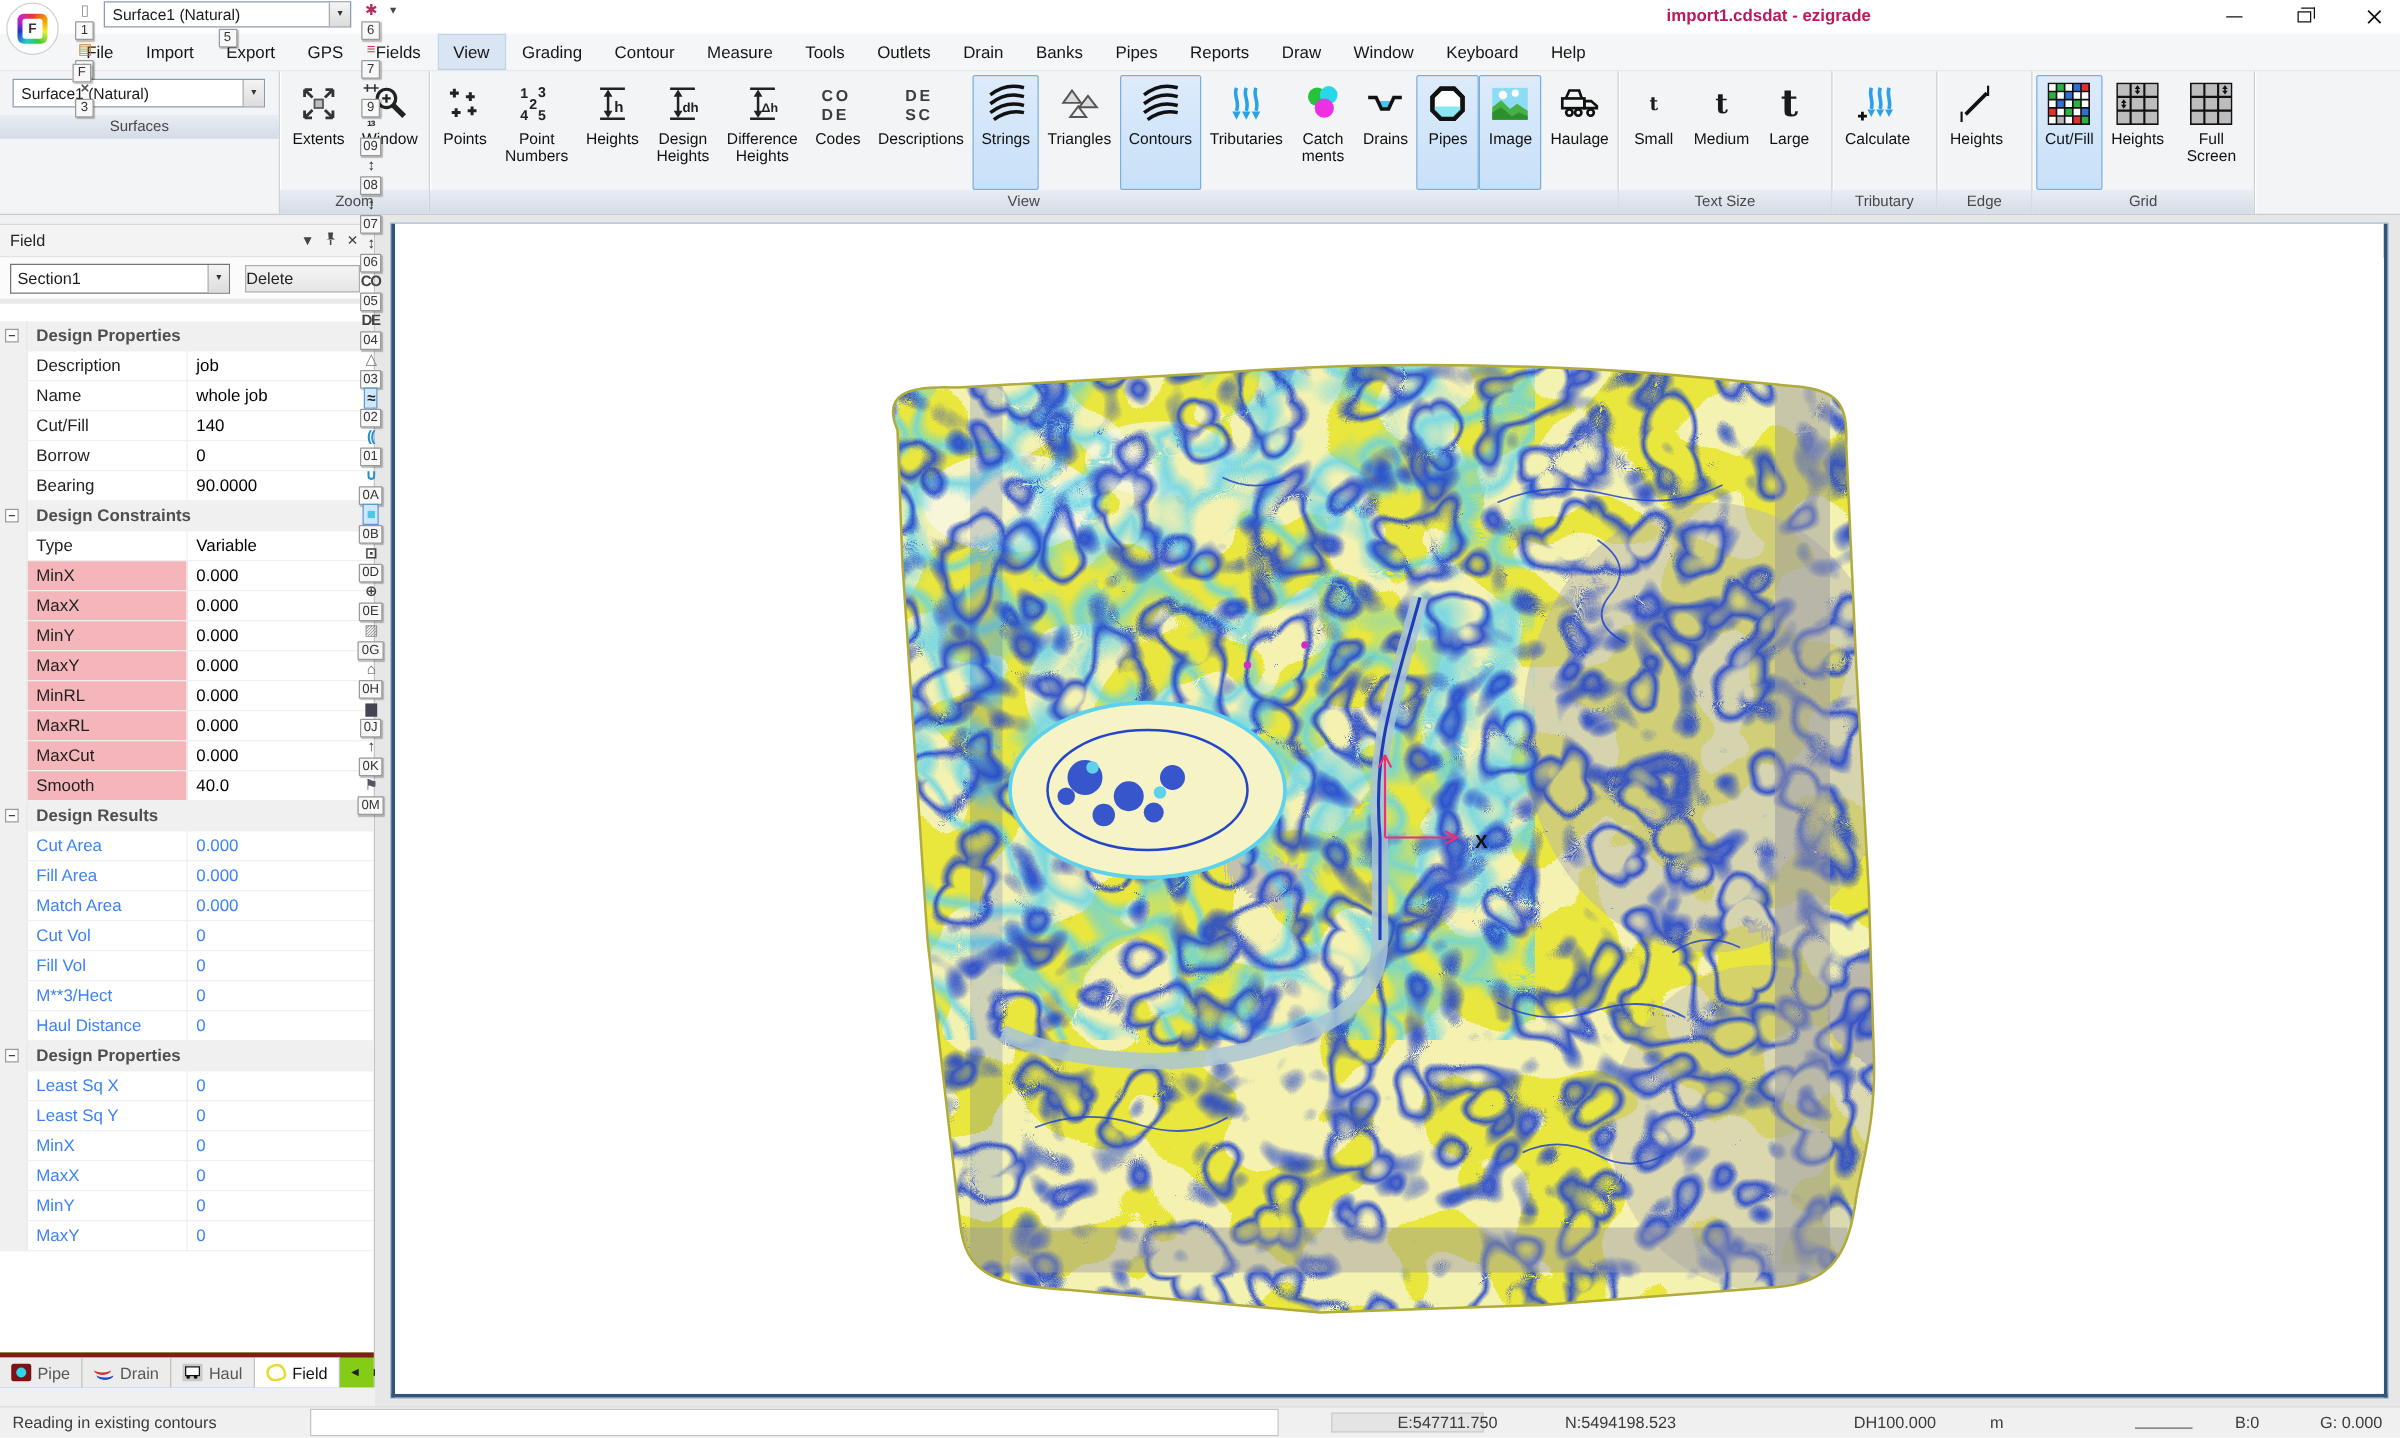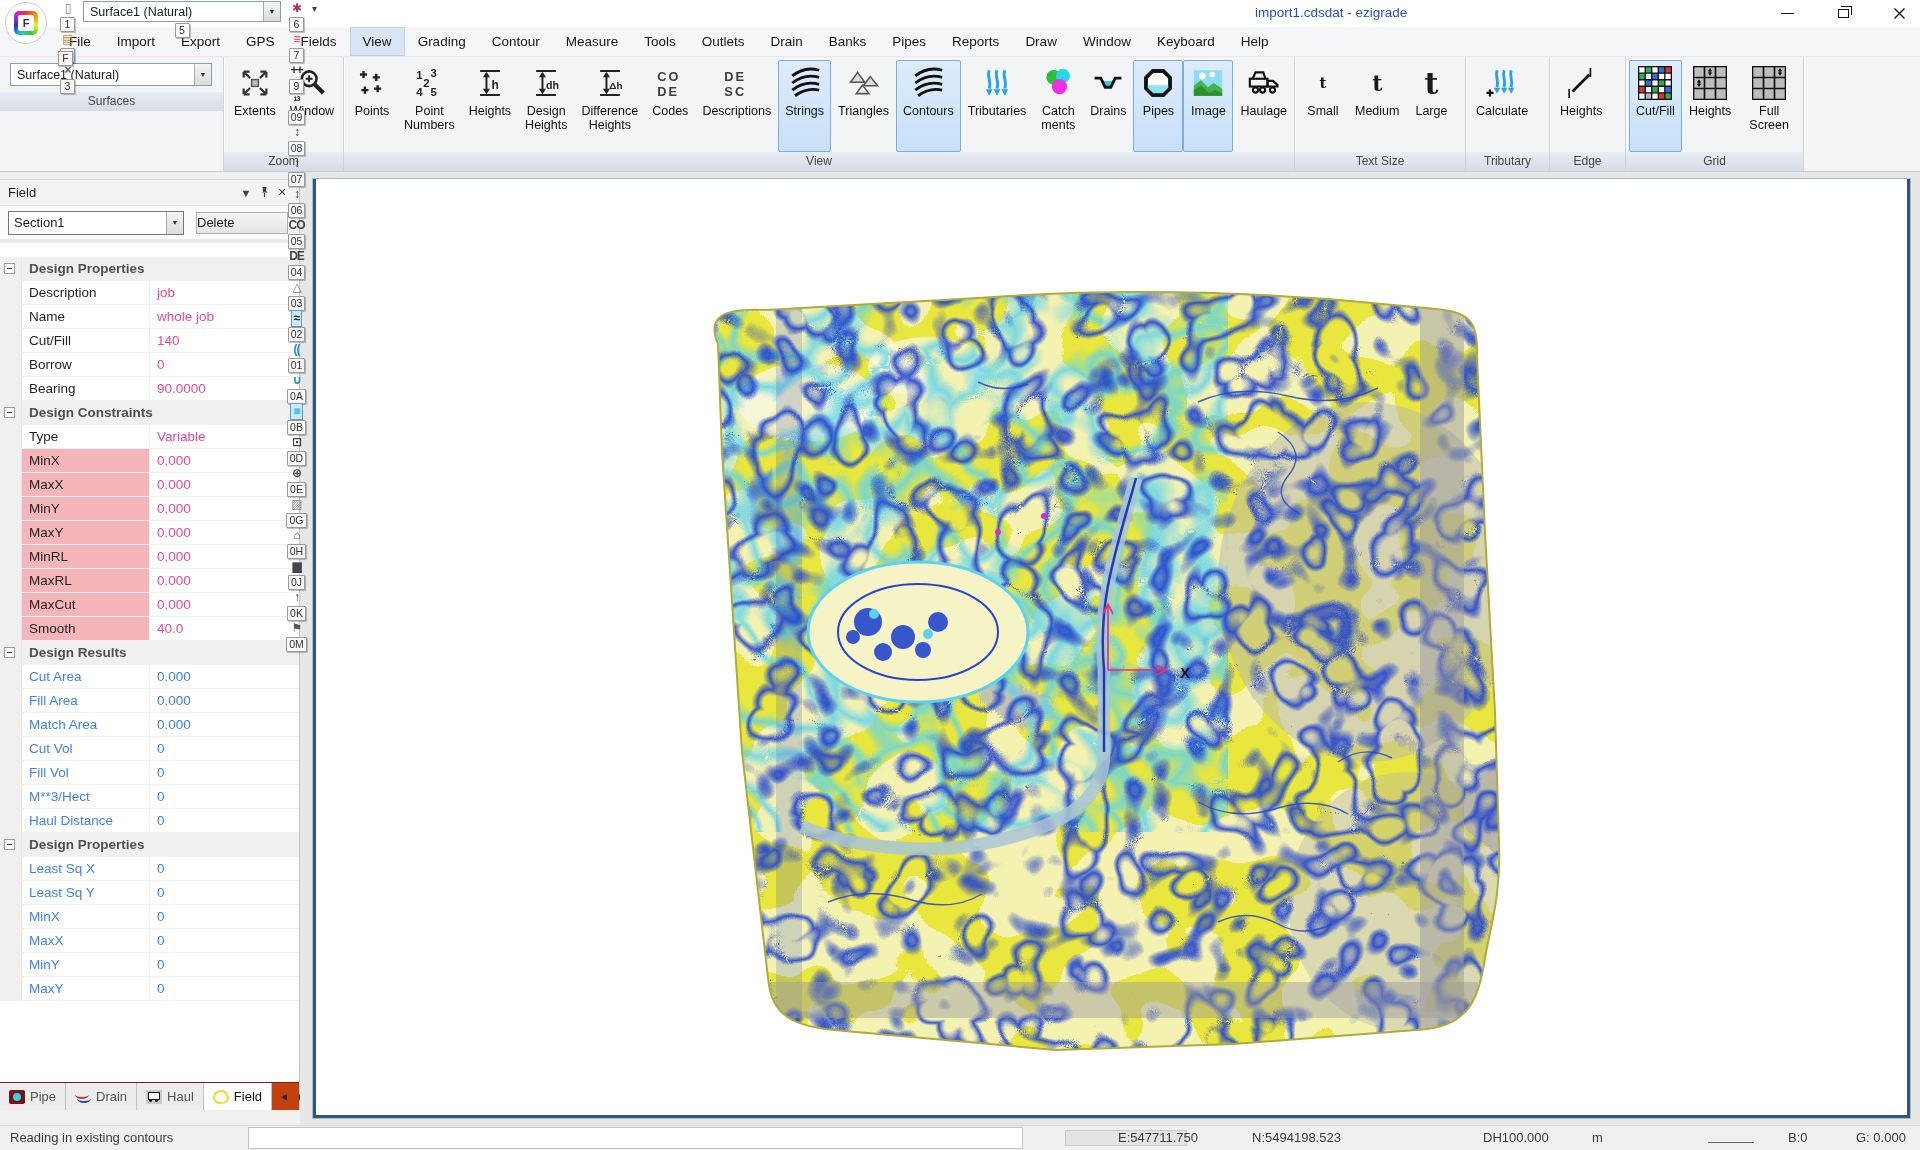--- a/index.html
+++ b/index.html
@@ -15,21 +15,21 @@
   .qitem{min-width:23px;display:flex;flex-direction:column;align-items:center}
   .qicon{height:15px;line-height:15px;font-size:12px;font-weight:bold;letter-spacing:-1px}
   .qitem.is-active .qicon{background:#cfe7fb;outline:1px solid #5b9bd5;padding:0 2px}
   .qtip{min-width:15px;padding:0 2px;margin-top:1px;background:#f8f8f8;border:1px solid #9a9a9a;box-shadow:1px 1px 1px rgba(0,0,0,.25);border-radius:1px;font-size:10.5px;line-height:13px;text-align:center;color:#333;font-weight:normal;letter-spacing:0}
   .qtip:empty{display:none}
   .qdropwrap{display:flex;flex-direction:column;align-items:center;margin:0 3px}
   .qdrop{width:198px;height:21px;border:1px solid #8a9ab0;background:#fff;display:flex;align-items:center}
   .qdrop .dval{flex:1;padding:0 6px;font-size:12.5px}
   .combo-arrow{width:17px;height:100%;background:linear-gradient(#f4f4f4,#dcdcdc);border-left:1px solid #aaa;display:flex;align-items:center;justify-content:center;font-size:7px;color:#333}
   .qoverflow{font-size:10px;color:#444;padding:2px 3px}
-  .wtitle{position:absolute;left:1255px;top:0;width:320px;line-height:26px;font-size:13.5px;font-weight:normal;color:#1d4ed8}
+  .wtitle{position:absolute;left:1255px;top:0;width:320px;text-align:center;line-height:26px;font-size:13.5px;font-weight:bold;color:#be185d}
   .wctls{position:absolute;right:10px;top:0;height:27px;display:flex;align-items:center;gap:34px}
   .wc{width:22px;height:18px;display:flex;align-items:center;justify-content:center}
   .ic-minbar{width:13px;height:0;border-bottom:1.6px solid #111}
   .ic-restore{width:11px;height:9px;border:1.3px solid #111;position:relative;background:#fff}
   .ic-restore::before{content:"";position:absolute;left:2px;top:-4px;width:10px;height:8px;border:1.3px solid #111;border-bottom:none;border-left:none;background:transparent}
 
   
   .menubar{position:absolute;left:0;top:27px;right:0;height:30px;background:#f5f6f8;display:flex;align-items:stretch;padding-left:56px;border-bottom:1px solid #e6e8ec}
   .mitem{position:relative;padding:0 13px;line-height:29px;font-size:13.5px;color:#151515}
   .mitem.is-selected{background:#d9e5f3;box-shadow:inset 0 0 0 1px #bcd0e6}
@@ -61,26 +61,26 @@
   .pcombo{width:176px;height:24px;border:1px solid #767676;background:#fff;display:flex;align-items:center}
   .pcombo .dval{flex:1;padding:0 5px}
   .pdelete{width:92px;height:22px;border:1px solid #adadad;background:linear-gradient(#f5f5f5,#e5e5e5);text-align:left;line-height:20px;font-size:13px;color:#222}
   .pgrid{position:absolute;left:0;top:77px;right:0;bottom:28px;overflow:hidden}
   .prow{display:flex;height:24px;align-items:stretch;border-bottom:1px solid #f0f0f0;font-size:13.5px}
   .pgut{width:22px;background:#f0f0f0;border-right:1px solid #e6e6e6;position:relative;flex:0 0 auto}
   .pminus{display:none}
   .prow.is-header .pminus{display:block;position:absolute;left:4px;top:6px;width:11px;height:11px;border:1px solid #9a9a9a;background:#fff}
   .prow.is-header .pminus::after{content:"";position:absolute;left:2px;right:2px;top:4px;border-top:1px solid #444}
   .plab{flex:0 0 128px;display:flex;align-items:center;padding-left:7px;border-right:1px solid #f0f0f0;color:#1f1f1f}
-  .pval{flex:1;display:flex;align-items:center;padding-left:7px;color:#ec4899}
+  .pval{flex:1;display:flex;align-items:center;padding-left:7px;color:#000000}
   .prow.is-header{background:#f0f0f0}
   .prow.is-header .plab{flex:1;border-right:none;font-weight:bold;color:#4f4f4f}
   .prow.is-highlight .plab{background:#f4b6ba}
   .prow.is-muted .plab,.prow.is-muted .pval{color:#3b82f6}
-  .ptabs{position:absolute;left:0;bottom:0;right:0;height:28px;display:flex;background:#c2410c;border-top:1px solid #7f1d1d;align-items:stretch}
+  .ptabs{position:absolute;left:0;bottom:0;right:0;height:28px;display:flex;background:#84cc16;border-top:4px solid #7f1d1d;align-items:stretch}
   .ptab{display:flex;align-items:center;gap:5px;padding:0 9px;border-right:1px solid #c2c2c2;font-size:13px;color:#555;background:#ececec}
   .ptab.is-active{background:#fff;color:#111}
   .ticon{width:16px;height:14px;position:relative;flex:0 0 auto}
   .ptab[data-icon="pipe-tab"] .ticon{background:#7d1216;border-radius:2px}
   .ptab[data-icon="pipe-tab"] .ticon::after{content:"";position:absolute;left:4px;top:3px;width:8px;height:8px;border-radius:50%;background:#2fd5e8}
   .ptab[data-icon="drain-tab"] .ticon::before{content:"";position:absolute;left:0;top:0;width:14px;height:7px;border-bottom:2px solid #d03131;border-radius:50%}
   .ptab[data-icon="drain-tab"] .ticon::after{content:"";position:absolute;left:2px;top:4px;width:14px;height:7px;border-bottom:2px solid #2448d0;border-radius:50%}
   .ptab[data-icon="haul-tab"] .ticon{background:#c9c9c9}
   .ptab[data-icon="haul-tab"] .ticon::before{content:"";position:absolute;left:2px;top:2px;width:10px;height:6px;border:1.5px solid #111;background:#fff}
   .ptab[data-icon="haul-tab"] .ticon::after{content:"";position:absolute;left:3px;top:9px;width:3px;height:3px;border-radius:50%;background:#111;box-shadow:6px 0 0 #111}

